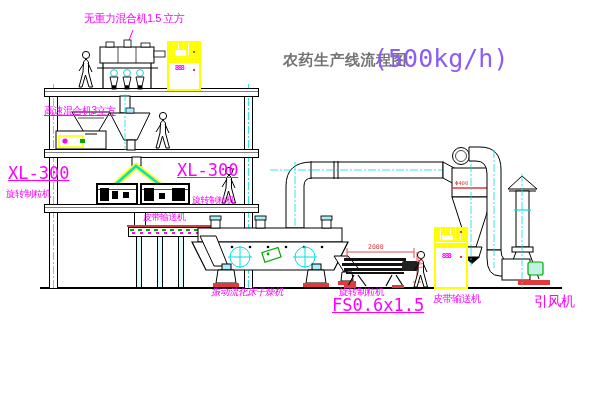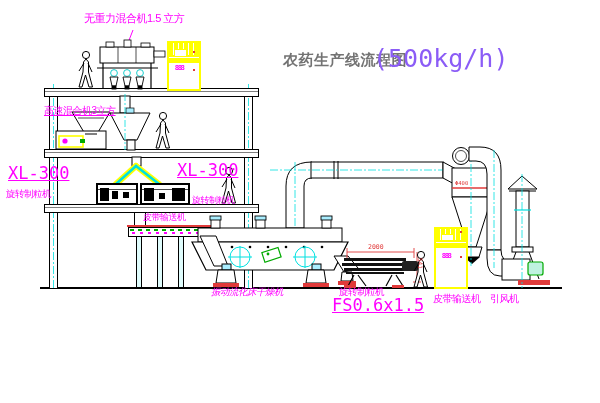--- a/index.html
+++ b/index.html
@@ -298,21 +298,21 @@
   <div class="lbl small" style="left:192px;top:196px;font-size:9px;">旋转制粒机</div>
 
   <div class="lbl small" style="left:143px;top:213px;font-size:9px;">皮带输送机</div>
 
   <div class="lbl small" style="left:211px;top:287px;font-style:italic;">振动流化床干燥机</div>
 
   <div class="lbl small" style="left:339px;top:287px;">旋转制粒机</div>
   <div class="lbl model" style="left:332px;top:297px;text-align:center;">FS0.6x1.5</div>
 
   <div class="lbl small" style="left:433px;top:294px;font-size:10px;">皮带输送机</div>
-  <div class="lbl small" style="left:490px;top:294px;font-size:10px;">引风机</div>
+  <div class="lbl small" style="left:534px;top:294px;font-size:14px;">引风机</div>
 
   <div class="dim" style="left:368px;top:243px;">2000</div>
   <div class="dim vert" style="left:424px;top:258px;font-size:6px;">541</div>
   <div class="dim" style="left:455px;top:180px;font-size:5.5px;">Φ400</div>
 
   <div class="cab-disp" style="left:175px;top:64px;">888</div>
   <div class="cab-disp" style="left:442px;top:252px;">888</div>
 </div>
 
 </body></html>

